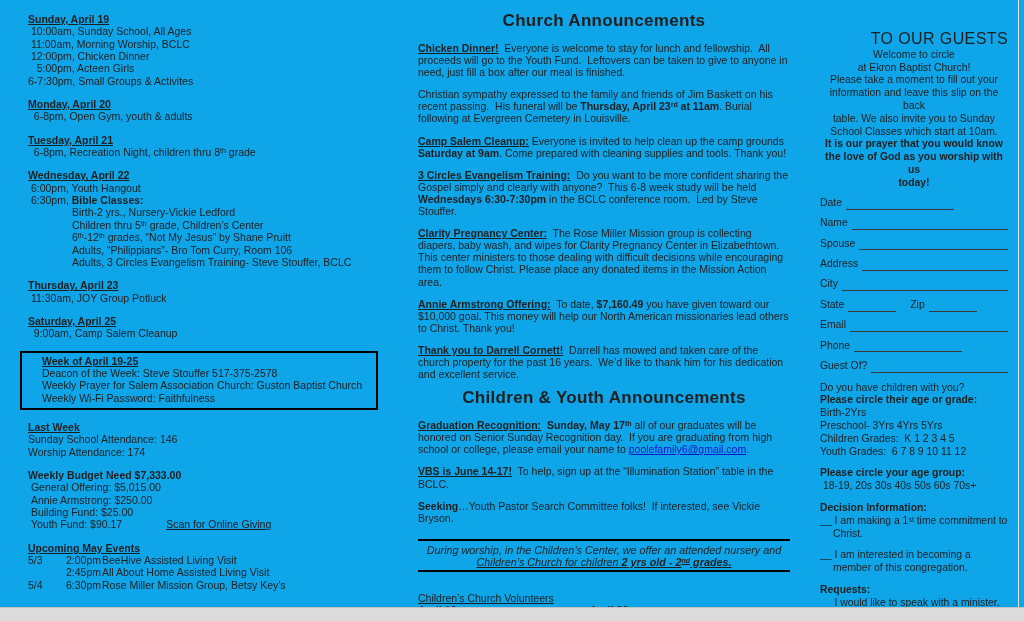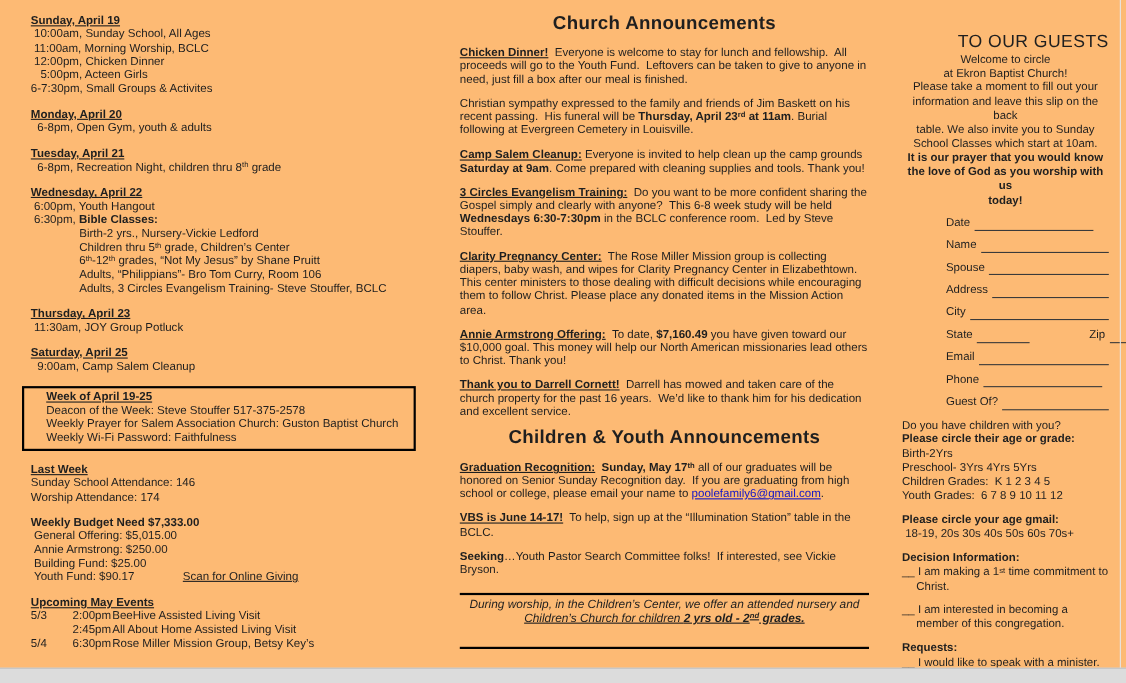--- a/index.html
+++ b/index.html
@@ -1,17 +1,17 @@
 <!DOCTYPE html>
 <html><head>
 <meta charset="utf-8">
 <style>
   html,body{margin:0;padding:0;background:#ffffff;}
   .page{
-    position:relative; width:1024px; height:621px; background:#fdba74;
+    position:relative; width:1024px; height:621px; background:#0ea5e9;
     font-family:"Liberation Sans", sans-serif; color:#1f1f1f; overflow:hidden;
   }
   .col{position:absolute; top:0;}
   .col-left{left:20px; top:13px; width:358px; font-size:10.5px; line-height:12.35px;}
   .col-mid{left:418px; top:13px; width:372px; font-size:10.5px; line-height:12.1px;}
   .col-right{left:820px; top:33px; width:188px; font-size:10.4px; line-height:12.8px;}
 
   .b{font-weight:bold;}
   .i{font-style:italic;}
   .u{text-decoration:underline;}
@@ -31,38 +31,38 @@
   .ev-date{flex:0 0 38px;}
   .ev-time{flex:0 0 36px;}
   .ev-desc{flex:1;}
 
   
   .mid-title{font-size:17px; font-weight:bold; text-align:center; letter-spacing:.3px;
     margin:0 0 13px 0; line-height:16px;}
   .mid-title.second{margin-top:4px;}
   .para{margin:0 0 10px 0; white-space:pre-wrap;}
   .banner{border-top:2.5px solid #000; border-bottom:2.5px solid #000; text-align:center;
-    margin:15px 0 20px 0; padding:3px 0 20px 0; font-size:10.8px;}
+    margin:15px 0 20px 0; padding:3px 0 2px 0; font-size:10.8px;}
   .vol{margin-bottom:9px;}
   .sub-heading{font-weight:normal; text-decoration:underline;}
   .vol-cols{display:flex;}
   .vol-col1{flex:0 0 167px;}
   .vol-col2{flex:1;}
   .vol-row{display:flex;}
   .vol-role{flex:0 0 47px; white-space:nowrap;}
   .vol-names{white-space:nowrap;}
 
   
   .col-right{text-align:left;}
   .guest-title{font-size:16px; text-align:right; letter-spacing:.4px; margin:0 0 3px 0;}
   .intro{text-align:center;}
   .intro-bold{text-align:center; font-weight:bold;}
   .slip-form{margin-top:8px;}
   .frow{display:flex; align-items:flex-end; height:12px; margin-bottom:8.4px;}
-  .flabel{white-space:nowrap; padding-right:4px;margin-left:40px;}
+  .flabel{white-space:nowrap; padding-right:4px;}
   .fline{flex:1; border-bottom:1px solid #3a3a3a; height:11px;}
   .fline.short{flex:0 0 108px; max-width:108px;}
   .fline.w55{flex:0 0 48px; max-width:48px;}
   .fspace{flex:0 0 14px;}
   .rblock{margin-top:9px;}
   .rline{white-space:pre-wrap;}
   .ditem{padding-left:13px; text-indent:-13px; margin-top:9px; white-space:pre-wrap;}
 
   .bottom-edge{position:absolute; left:0; right:0; bottom:0; height:13px;
     background:#dcdcdc; border-top:1px solid #c3c3c3;}
@@ -274,21 +274,21 @@
     <div class="rblock">
       <div class="rline">Do you have children with you?</div>
       <div class="rline b">Please circle their age or grade:</div>
       <div class="rline">Birth-2Yrs</div>
       <div class="rline">Preschool- 3Yrs 4Yrs 5Yrs</div>
       <div class="rline">Children Grades:  K 1 2 3 4 5</div>
       <div class="rline">Youth Grades:  6 7 8 9 10 11 12</div>
     </div>
 
     <div class="rblock">
-      <div class="rline b">Please circle your age gmail:</div>
+      <div class="rline b">Please circle your age group:</div>
       <div class="rline"> 18-19, 20s 30s 40s 50s 60s 70s+</div>
     </div>
 
     <div class="rblock">
       <div class="rline b">Decision Information:</div>
       <div class="ditem" style="margin-top:0;"><span>__ I am making a 1</span><span class="sup">st</span><span> time commitment to Christ.</span></div>
       <div class="ditem"><span>__ I am interested in becoming a member of this congregation.</span></div>
     </div>
 
     <div class="rblock">

